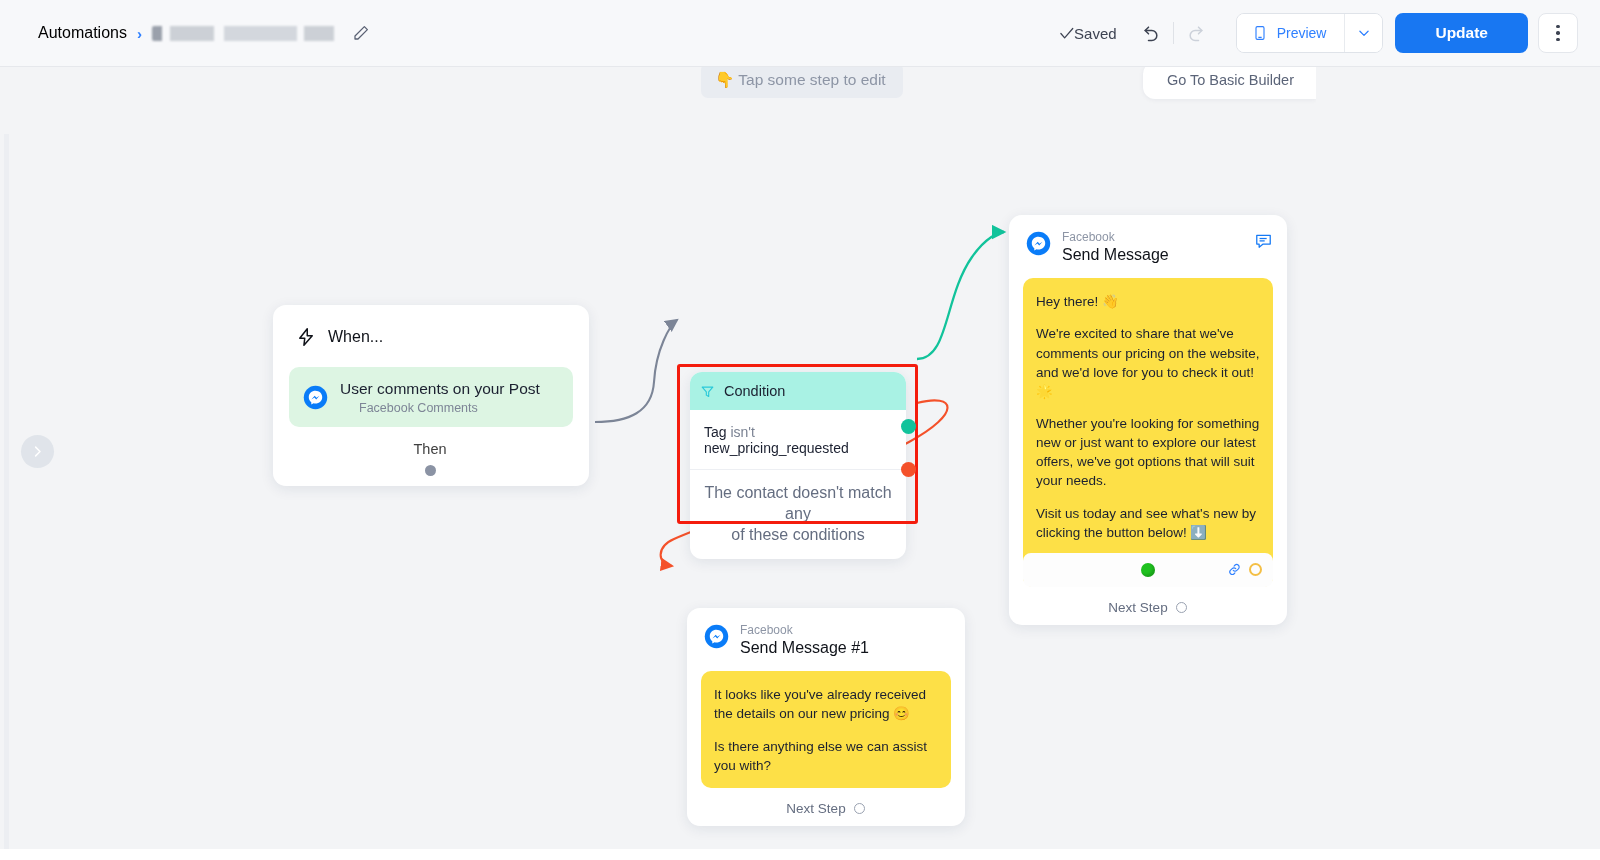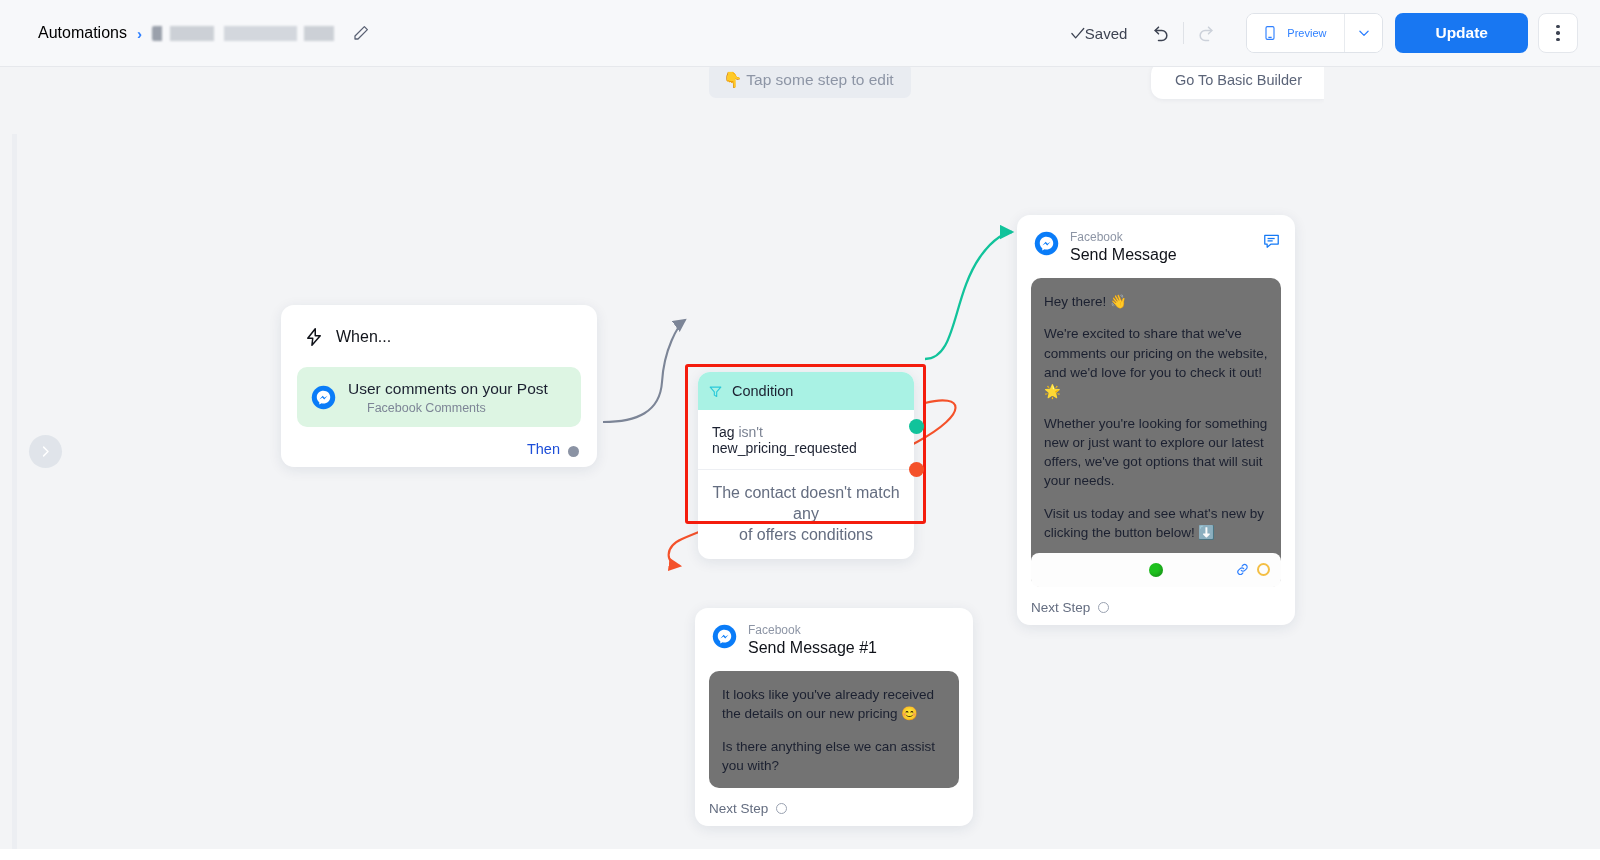--- a/index.html
+++ b/index.html
@@ -50,42 +50,42 @@
   .hist-btn svg { width: 20px; height: 20px; }
   .hist-divider { width: 1px; height: 22px; background: #dfe2e7; margin: 0 4px; }
   .preview-group {
     display: flex; align-items: stretch; margin-left: 22px;
     border: 1px solid #dfe3e9; border-radius: 8px; background: #fff; overflow: hidden;
     height: 40px;
   }
   .preview-btn {
     display: flex; align-items: center; gap: 9px;
     padding: 0 18px 0 15px; background: #fff; border: none; cursor: pointer;
-    font-size: 11px; color: #2f80ff;
+    font-size: 14px; color: #2f80ff;
   }
   .preview-btn svg { width: 16px; height: 18px; }
   .preview-caret {
     display: flex; align-items: center; justify-content: center;
     width: 38px; border-left: 1px solid #e8ebef; background: #fff; cursor: pointer;
   }
   .preview-caret svg { width: 14px; height: 14px; color: #2f80ff; }
   .update-btn {
     margin-left: 12px; height: 40px; padding: 0 40px;
     background: #1877f2; color: #fff; border: none; border-radius: 8px;
     font-size: 15.5px; font-weight: bold; cursor: pointer;
   }
   .kebab-btn {
     margin-left: 10px; width: 40px; height: 40px; background: #fff;
     border: 1px solid #e4e7ec; border-radius: 8px; cursor: pointer;
     display: flex; align-items: center; justify-content: center; gap: 3px; flex-direction: column;
   }
   .kebab-btn i { display: block; width: 3.5px; height: 3.5px; border-radius: 50%; background: #3d4352; }
 
   
-  .canvas { position: absolute; top: 67px; left: 12px; width: 1312px; height: 793px; overflow: hidden; }
+  .canvas { position: absolute; top: 67px; left: 4px; width: 1312px; height: 793px; overflow: hidden; }
   .edges { position: absolute; top: 0; left: 0; width: 1600px; height: 793px; pointer-events: none; }
 
   .hint-pill {
     position: absolute; left: 697px; top: -4px;
     background: #e9ecf1; color: #8d95a5;
     border-radius: 7px; padding: 8px 17px 9px 14px;
     font-size: 15.5px; display: flex; align-items: center; gap: 7px;
   }
   .basic-builder {
     position: absolute; right: 0; top: -5px;
@@ -139,23 +139,23 @@
   .msgr-icon { width: 25px; height: 25px; flex: 0 0 25px; }
   .trigger-title { font-size: 15.5px; color: #1b2030; line-height: 1.25; }
   .trigger-sub { font-size: 12.5px; color: #7d8596; margin-top: 3px; margin-left: 19px; }
   .new-trigger {
     margin-top: 17px; border: 1.4px dashed #c9cfd9; border-radius: 9px;
     height: 46px; display: flex; align-items: center; justify-content: center;
     color: #2f80ff; font-size: 15px; cursor: pointer; background: transparent;
     width: 100%;
   }
   .then-row {
-    display: flex; align-items: flex-end; justify-content: flex-end;
+    display: flex; align-items: center; justify-content: flex-end;
     gap: 8px; margin-top: 14px; padding-right: 2px;
-    font-size: 14.5px; color: #1d4ed8;
+    font-size: 14.5px; color: #404040; flex-direction: column;
   }
   .dot-gray { width: 11px; height: 11px; border-radius: 50%; background: #8b93a4; }
 
   
   .node-condition { left: 686px; top: 305px; width: 216px; border-radius: 12px; overflow: hidden; }
   .cond-outline {
     position: absolute; left: 673px; top: 297px;
     width: 241px; height: 160px;
     border: 3px solid #f41c0d; border-radius: 3px; pointer-events: none;
     z-index: 6;
@@ -177,38 +177,38 @@
     width: 15px; height: 15px; border-radius: 50%; background: #f4512a; z-index: 8;
   }
 
   
   .node-send { left: 1005px; top: 148px; width: 278px; padding: 14px 14px 10px; }
   .send-head { display: flex; align-items: flex-start; gap: 11px; position: relative; padding: 2px 2px 0 3px; }
   .send-brand { font-size: 12px; color: #8d95a5; line-height: 1.1; }
   .send-title { font-size: 16px; color: #10131a; margin-top: 2px; }
   .bubble-icon { position: absolute; right: 0; top: 2px; width: 19px; height: 19px; color: #1479f5; }
   .msg-body {
-    margin-top: 14px; background: #737373; border-radius: 10px;
+    margin-top: 14px; background: #fde047; border-radius: 10px;
     padding: 14px 13px 13px; font-size: 13.5px; color: #1b2030; line-height: 1.42;
   }
   .msg-body p + p { margin-top: 13px; }
   .msg-btn-row {
     margin: 11px -13px -13px; background: #fdfdfd; border-radius: 8px;
     height: 34px; display: flex; align-items: center; position: relative;
   }
   .msg-btn-row .green-dot {
     width: 14px; height: 14px; border-radius: 50%; background: #1fc11f;
     margin: 0 auto;
     box-shadow: inset -2px -2px 3px rgba(0,0,0,.18);
   }
   .msg-btn-icons { position: absolute; right: 11px; display: flex; align-items: center; gap: 7px; }
   .msg-btn-icons svg { width: 15px; height: 15px; color: #2f80ff; }
   .amber-ring { width: 13px; height: 13px; border-radius: 50%; border: 2px solid #f4bf45; }
   .next-step {
-    display: flex; align-items: center; justify-content: flex-start; gap: 8px;
+    display: flex; align-items: center; justify-content: center; gap: 8px;
     margin-top: 13px; padding-right: 1px; font-size: 13.5px; color: #646d80;
   }
   .ring-gray { width: 11px; height: 11px; border-radius: 50%; border: 1.6px solid #9aa2b1; }
 
   
   .node-send1 { left: 683px; top: 541px; width: 278px; padding: 14px 14px 10px; }
 
   
   .bottom-bar { position: absolute; left: 0; bottom: 0; width: 1600px; height: 11px; background: #fff; }
   .left-rail { position: absolute; left: 0; top: 67px; width: 5px; height: 793px; background: #eceef2; }
@@ -371,21 +371,21 @@
           </svg>
         <span>Condition</span>
       </div>
       <div class="cond-row1">
         <span>Tag</span>
         <em>isn't</em>
         <span>new_pricing_requested</span>
       </div>
       <div class="cond-row2">
         <div>The contact doesn't match any</div>
-        <div>of offers conditions</div>
+        <div>of these conditions</div>
       </div>
     </div>
     <div class="cond-outline"></div>
     <div class="dot-teal"></div>
     <div class="dot-red"></div>
 
     <div class="node node-send">
       <div class="send-head">
         <svg class="msgr-icon" viewBox="0 0 32 32">
           <circle cx="16" cy="16" r="15" fill="#0a7cf8"></circle>

